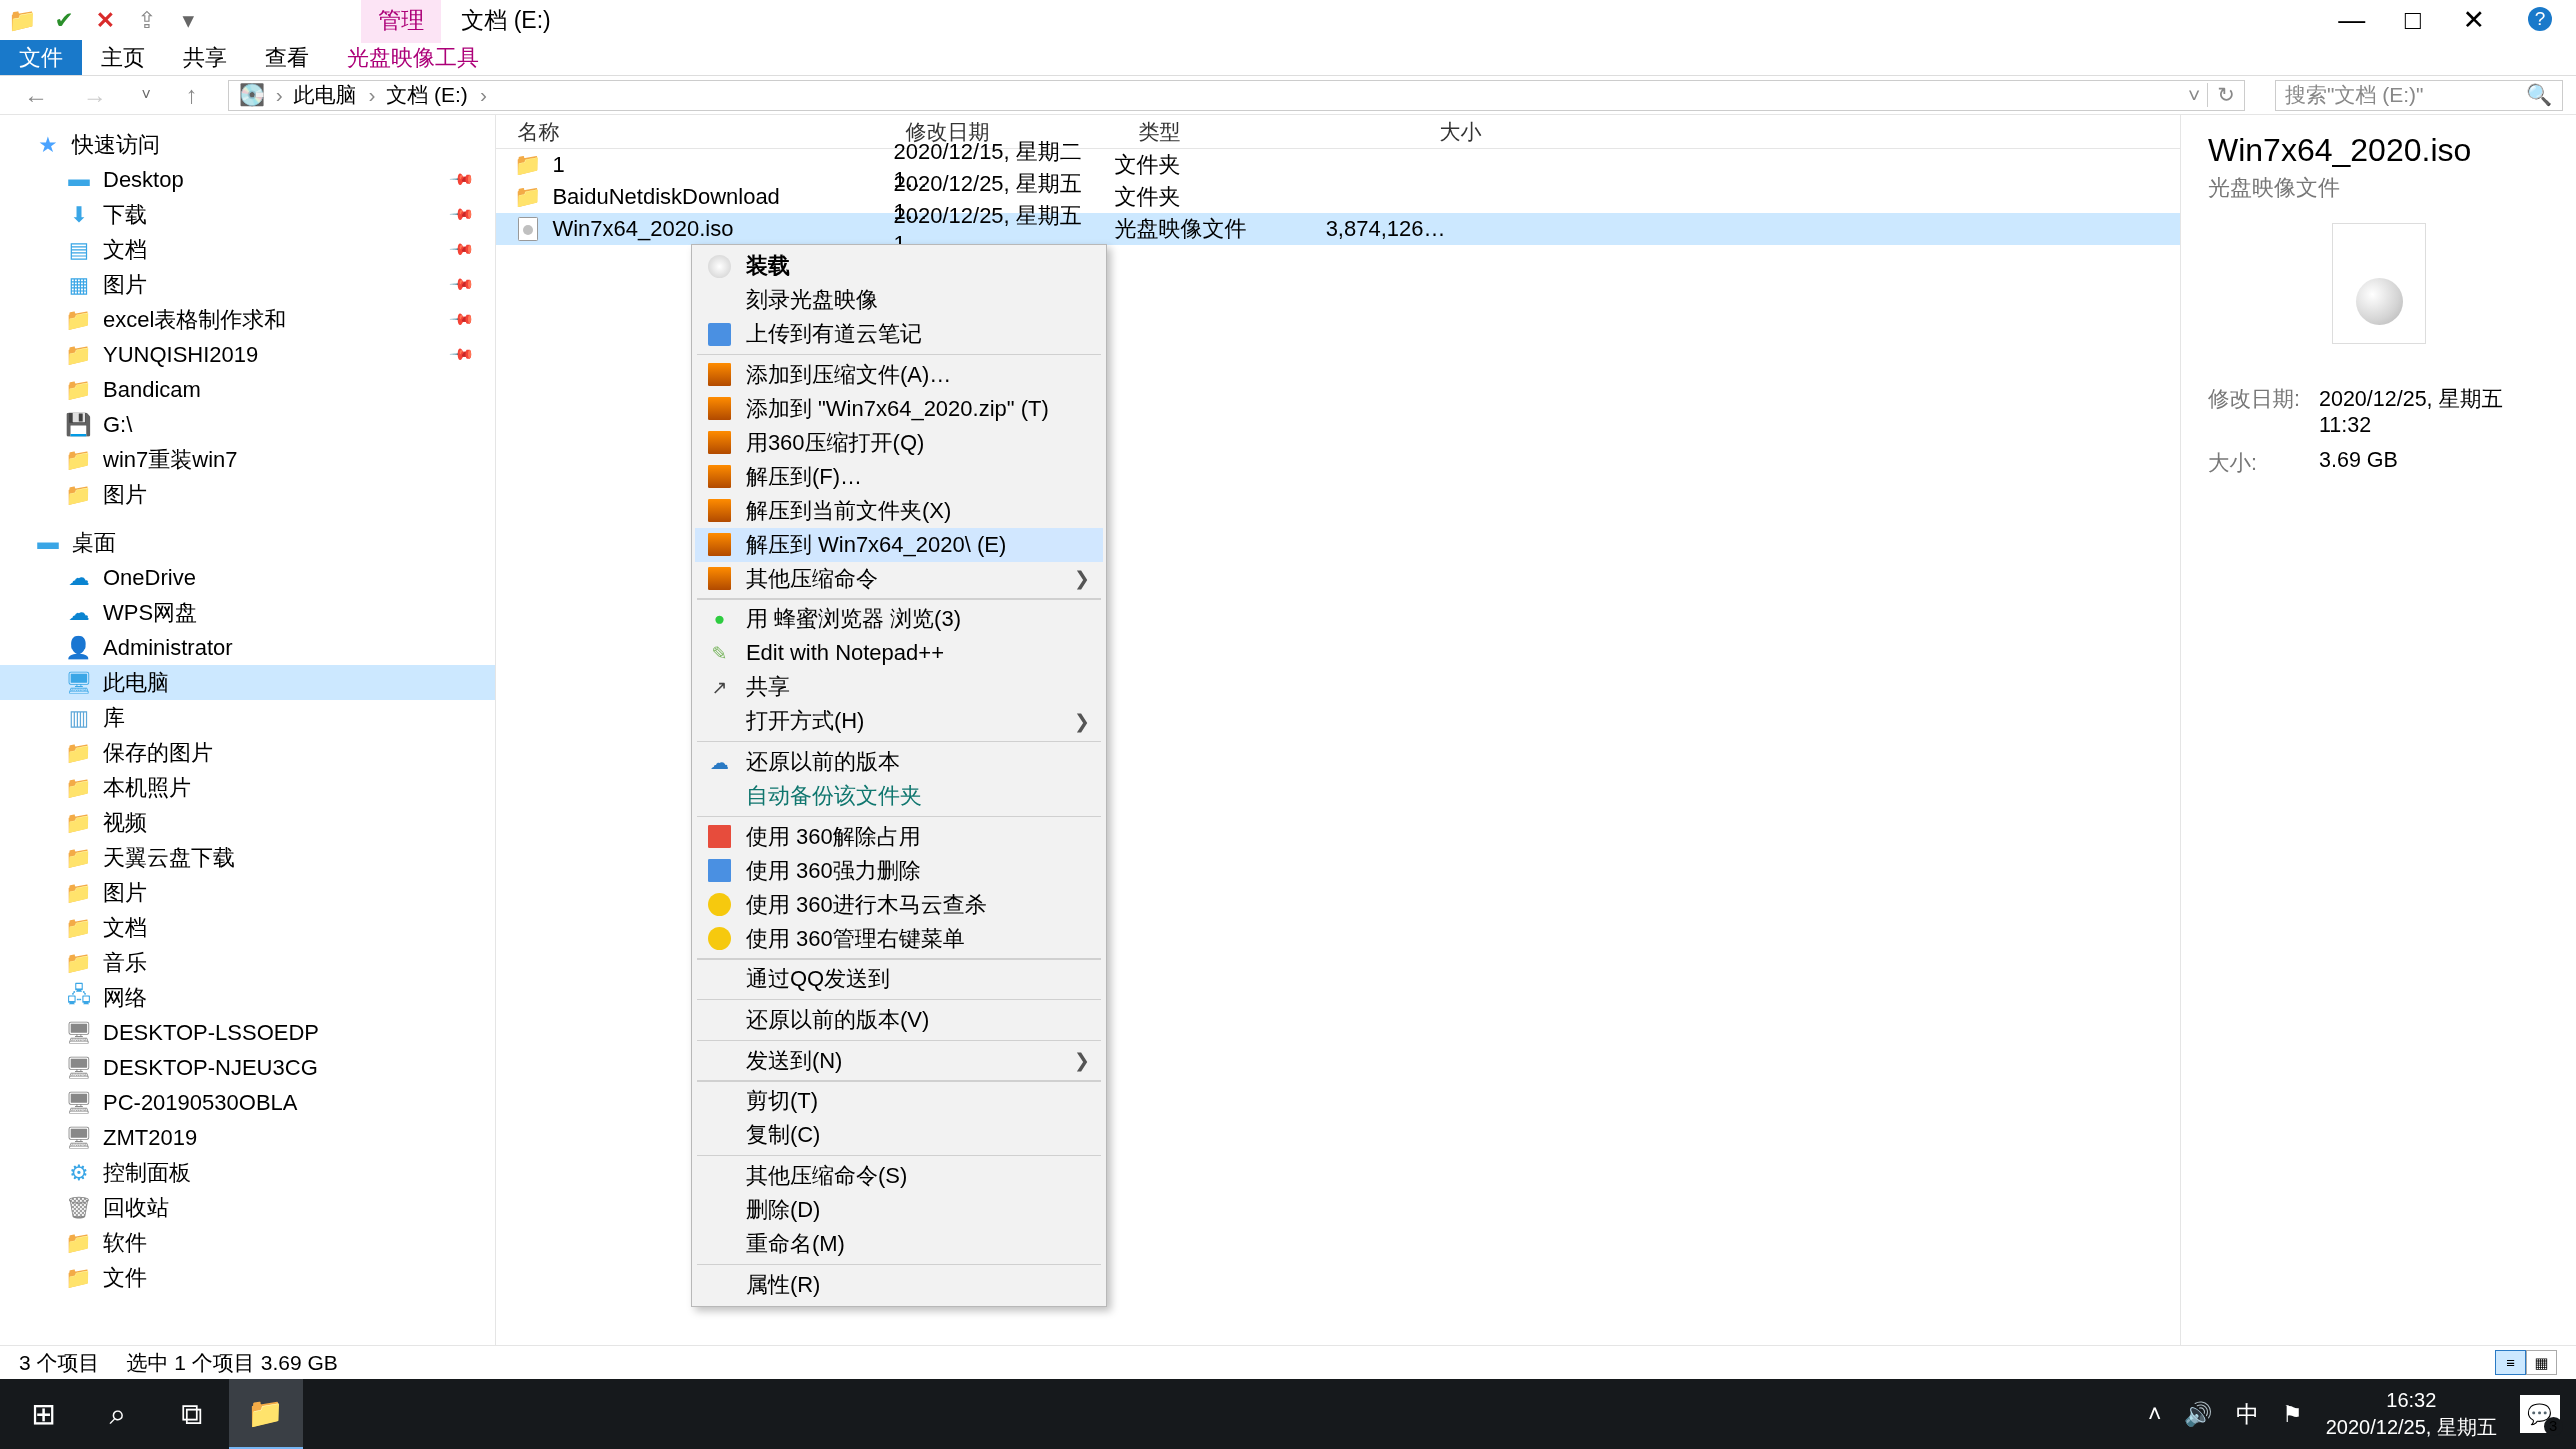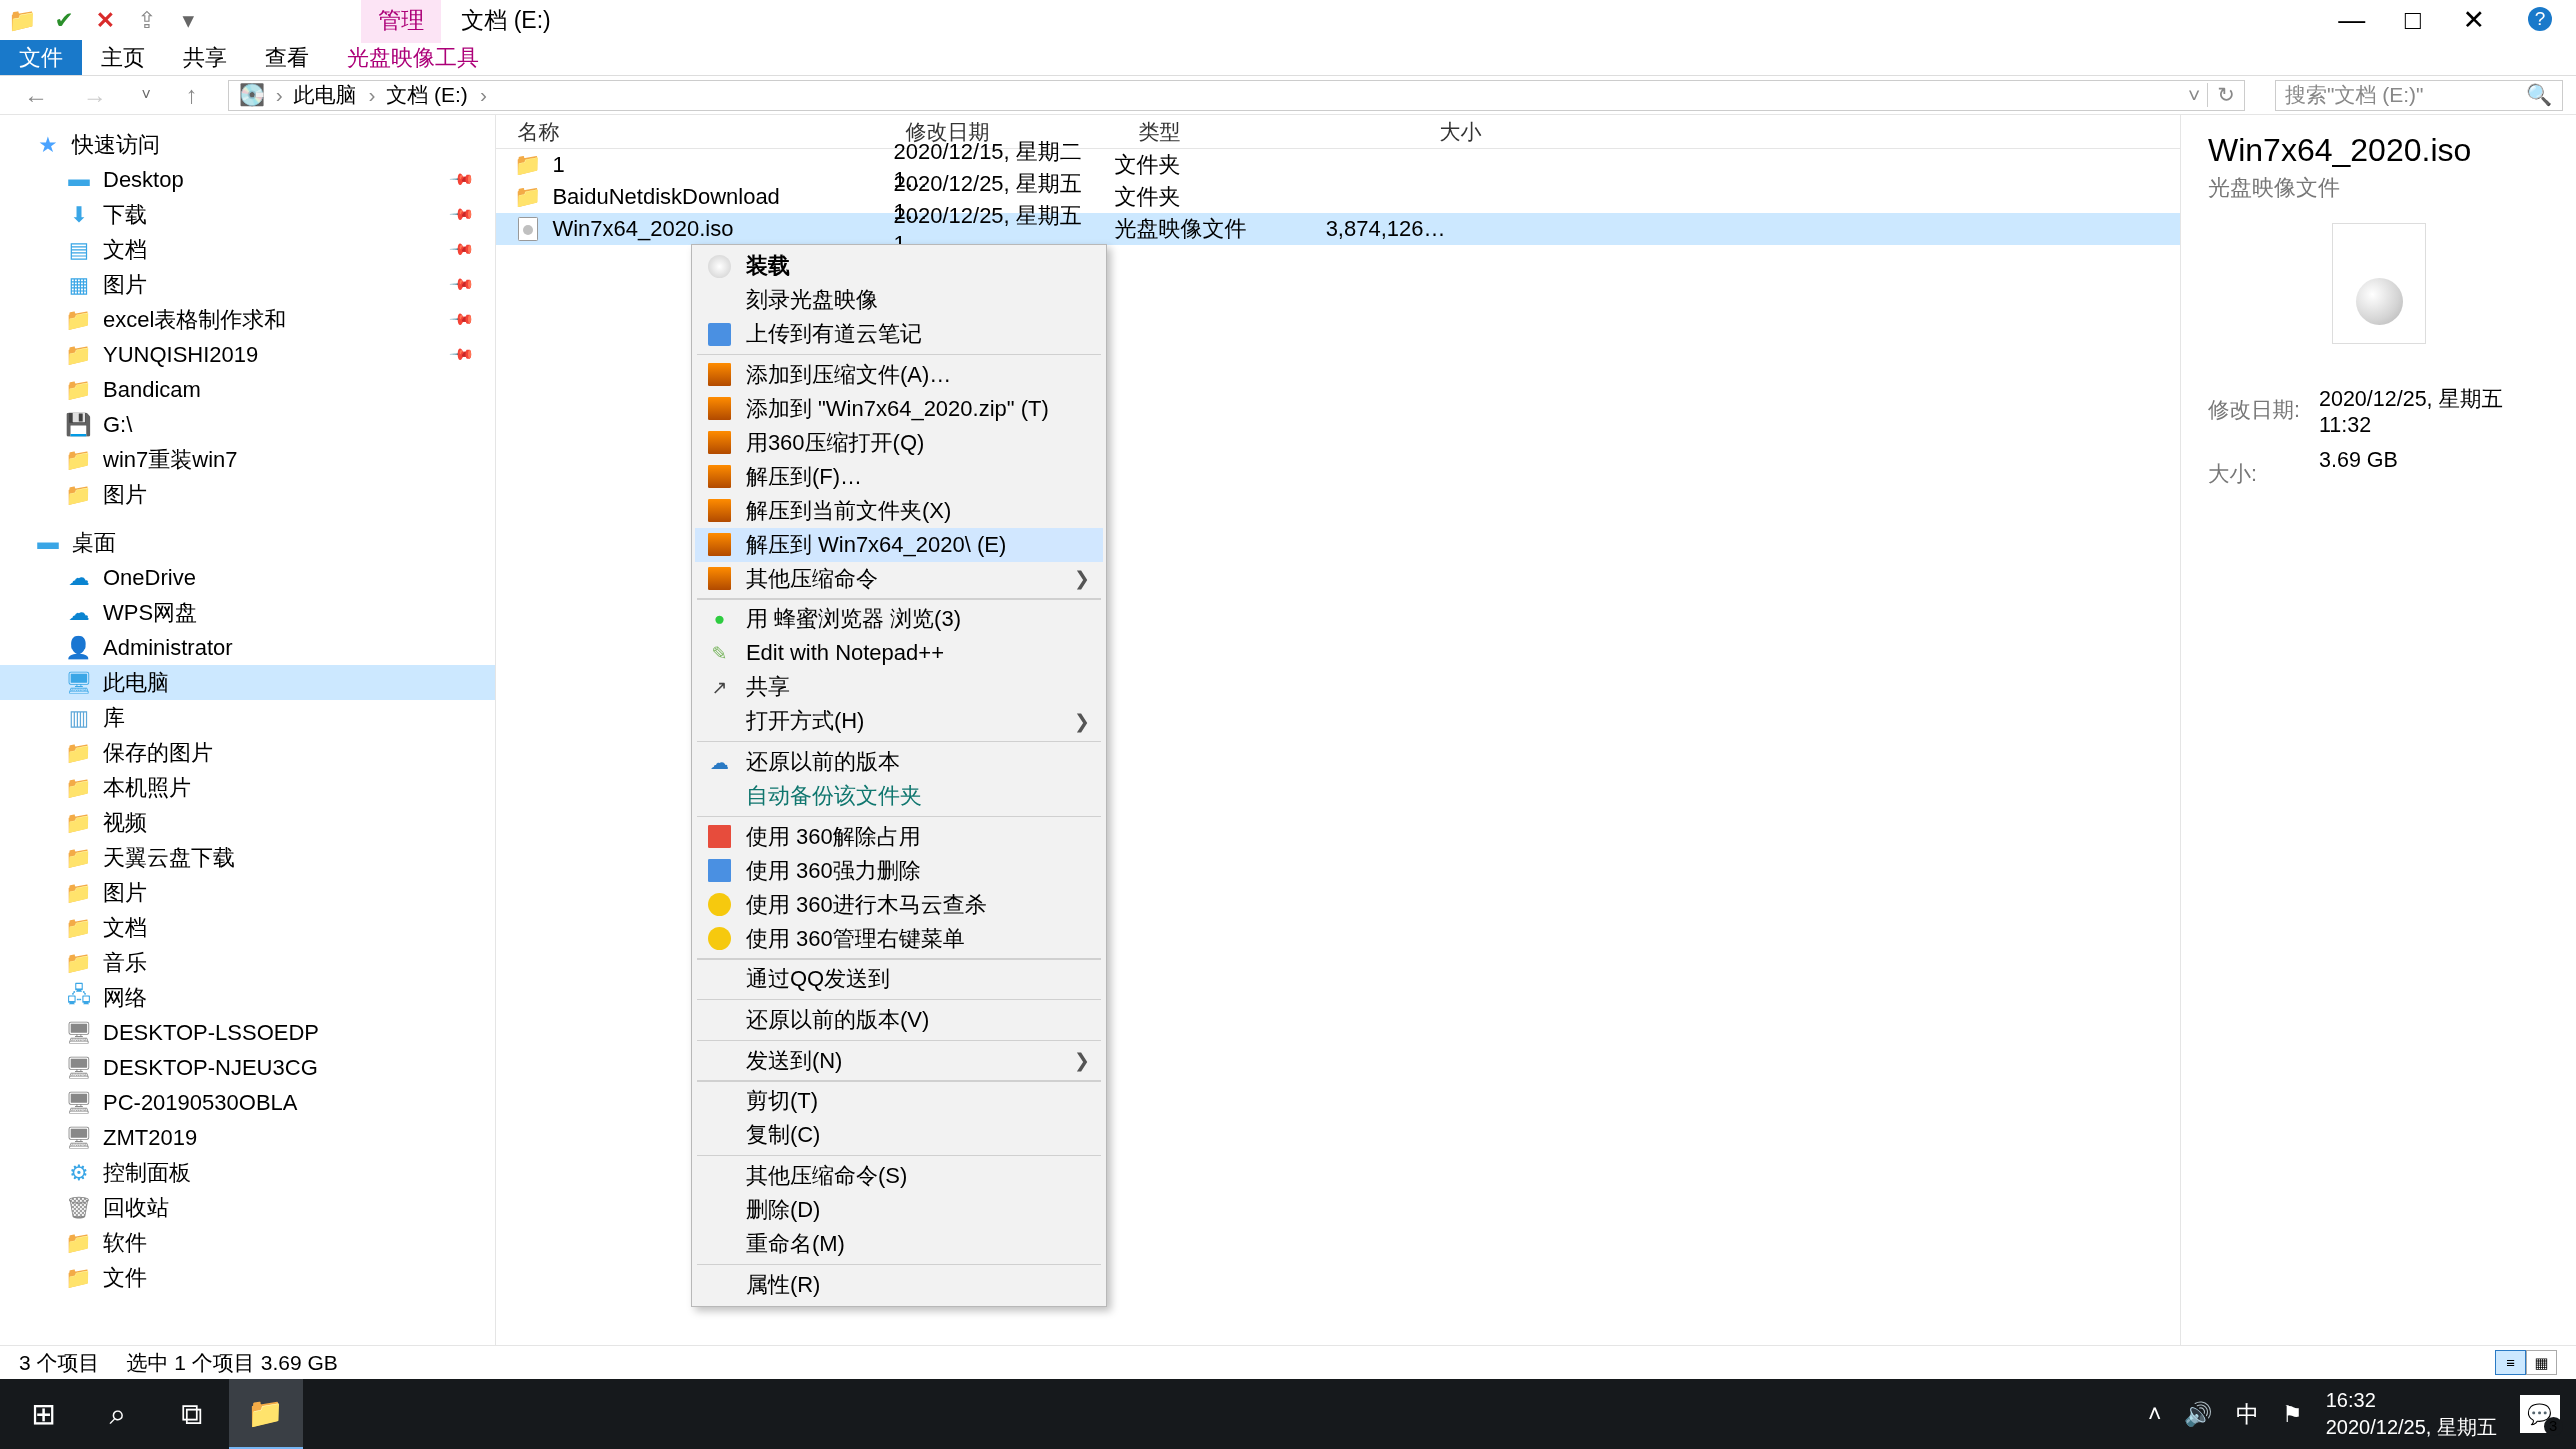--- a/index.html
+++ b/index.html
@@ -76,35 +76,35 @@
 .ic-note { background: #4a90e2; border-radius: 2px; }
 .ic-disc { background: radial-gradient(#fff,#ccc); border-radius: 50%; }
 
 
 .details { width: 396px; border-left: 1.3px solid #e5e5e5; padding: 17.4px 27px; }
 .details-title { font-size: 32px; font-weight: 400; margin-bottom: 4px; }
 .details-type { font-size: 22px; color: #777; margin-bottom: 20px; }
 .details-preview { width: 94px; height: 121px; border: 1.3px solid #ddd; margin: 13.4px auto 40px; position: relative; background: #fff; }
 .details-disc { width: 47px; height: 47px; border-radius: 50%; background: radial-gradient(circle at 35% 35%, #fff, #d4d4d4 60%, #b0b0b0); position: absolute; left: 23px; top: 54px; }
 .details-row { display: flex; font-size: 21.5px; margin-bottom: 9.4px; }
-.details-label { width: 101px; color: #777; margin-top: 11px; }
+.details-label { width: 101px; color: #777; }
 .details-value { flex: 1; margin-left: 10px; }
 
 
 .statusbar { height: 34px; border-top: 1.3px solid #e5e5e5; display: flex; align-items: center; padding: 0 19px; font-size: 21px; gap: 27px; }
 .view-toggle { margin-left: auto; display: flex; gap: 0; }
 .view-btn { width: 31px; height: 25.5px; border: 1.3px solid #aaa; display: flex; align-items: center; justify-content: center; font-size: 14.8px; }
 .view-btn.active { background: #cce8ff; border-color: #2a7ac4; }
 
 
 .taskbar { height: 70px; background: #16191c; display: flex; align-items: center; padding: 0 6.7px; }
 .task-btn { width: 74px; height: 100%; display: flex; align-items: center; justify-content: center; color: #fff; font-size: 29.5px; }
 .task-btn.active { background: #3a3f45; border-bottom: 2.7px solid #76b6f4; }
 .tray { margin-left: auto; display: flex; align-items: center; gap: 23px; color: #fff; padding-right: 9.4px; }
-.tray-clock { text-align: left; font-size: 20px; line-height: 1.35; }
+.tray-clock { text-align: center; font-size: 20px; line-height: 1.35; }
 .notif-badge { width: 40px; height: 38px; background: #fff; color: #000; position: relative; display:flex; align-items:center; justify-content:center; font-size: 20px; }
 .notif-count { position: absolute; bottom: -2.7px; right: -2.7px; background: #16191c; border-radius: 50%; width: 19px; height: 19px; font-size: 14.8px; display:flex; align-items:center; justify-content:center; }
 </style>
 </head>
 <body>
 
 <div class="titlebar">
   <div class="qat">
     <span class="qat-icon" style="color:#ffc94a">📁</span>
     <span class="qat-icon" style="color:#2b8f2b">✔</span>

